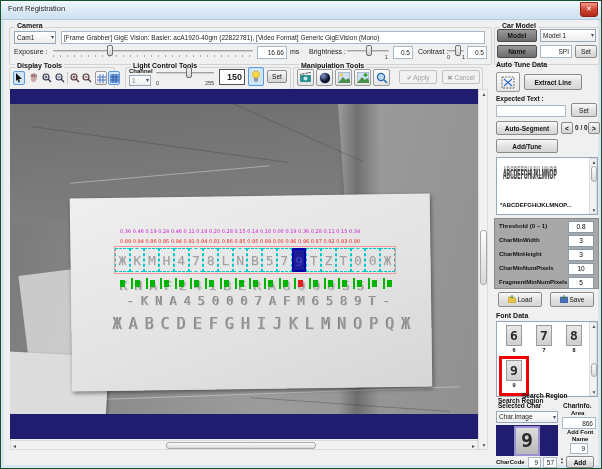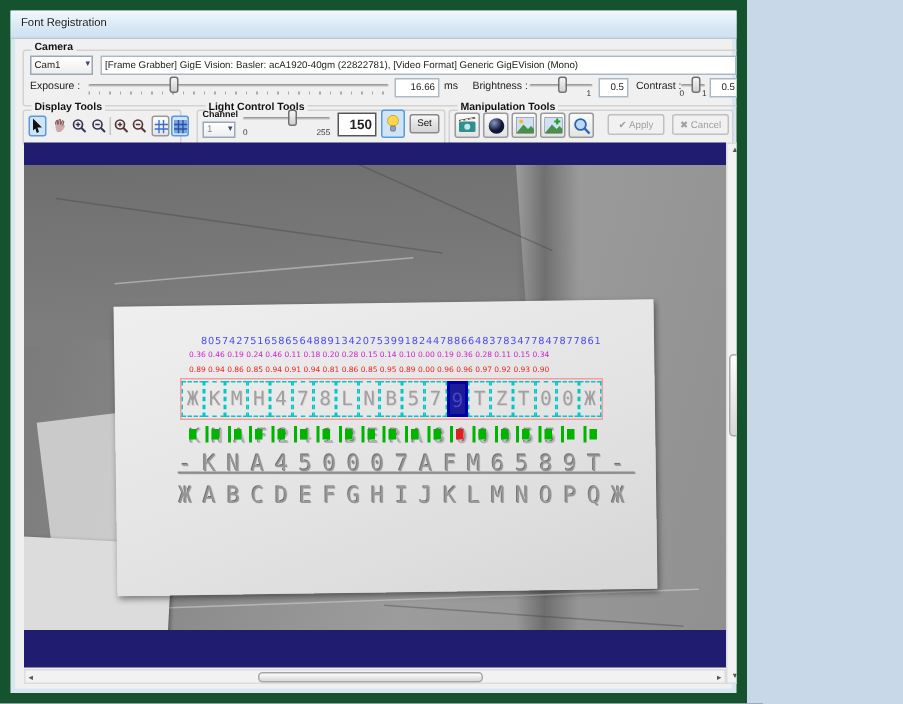--- a/index.html
+++ b/index.html
@@ -1,17 +1,17 @@
 <!DOCTYPE html>
 <html><head>
 <meta charset="utf-8">
 <style>
   html,body { margin:0; padding:0; background:#c8d8e8; font-family:"Liberation Sans",sans-serif; }
-  .win { position:relative; width:498px; height:469px; background:#f0f0f0;
-         border:7px solid #14532d; box-sizing:border-box; overflow:hidden;
+  .win { position:relative; width:602px; height:469px; background:#f0f0f0;
+         border:1px solid #14532d; box-sizing:border-box; overflow:hidden;
          box-shadow:inset 0 0 0 3px #d8e6f2; }
   .abs { position:absolute; }
   .titlebar { position:absolute; left:0; top:0; width:602px; height:18px;
               background:linear-gradient(#f2f8fd,#d8e8f5 60%,#cfe0f0); border-bottom:1px solid #b6c9db; }
   .title { position:absolute; left:7px; top:3px; font-size:7.5px; color:#1a1a1a; text-shadow:0 0 2px #fff; }
   .closebtn { position:absolute; right:5px; top:1px; width:16px; height:13px;
               background:linear-gradient(#ef9c8d,#cf4533 50%,#b02a1a); border:1px solid #8e1f12;
               border-radius:0 0 3px 3px; color:#fff; font-size:7px; text-align:center; line-height:12px; }
   .group { position:absolute; border:1px solid #d2d2d2; border-radius:2px; }
   .grouplbl { position:absolute; top:-6px; left:5px; background:#f0f0f0; padding:0 2px;
@@ -395,21 +395,20 @@
       <div class="scratchd" style="left:20px;top:40px;width:260px;transform:rotate(8deg);"></div>
       <div class="scratch" style="left:60px;top:70px;width:200px;transform:rotate(-5deg);"></div>
       <div class="scratchd" style="left:180px;top:20px;width:180px;transform:rotate(24deg);"></div>
       <div class="scratch" style="left:10px;top:290px;width:440px;transform:rotate(-2deg);"></div>
       <div class="scratchd" style="left:240px;top:300px;width:200px;transform:rotate(4deg);"></div>
       <div class="brightL"></div>
       <div class="brightBL"></div>
       <div class="plate"></div>
     </div>
 
-    <div class="scoreline" style="left:118px;top:128px;font-size:6.5px;letter-spacing:.55px;color:#4a4af0;">805742751658656488913420753991824478866483783477847877861</div>
     <div class="scoreline" style="left:110px;top:139px;font-size:5px;color:#cc22cc;">0.36 0.46 0.19 0.24 0.46 0.11 0.18 0.20 0.28 0.15 0.14 0.10 0.00 0.19 0.36 0.28 0.11 0.15 0.34</div>
     <div class="scoreline" style="left:110px;top:149px;font-size:5px;color:#ee2222;">0.89 0.94 0.86 0.85 0.94 0.91 0.94 0.81 0.86 0.85 0.95 0.89 0.00 0.96 0.96 0.97 0.92 0.93 0.90</div>
 
     <div class="segrow">
         <span class="segcell">Ж</span>
         <span class="segcell">K</span>
         <span class="segcell">M</span>
         <span class="segcell">H</span>
         <span class="segcell">4</span>
         <span class="segcell">7</span>
@@ -499,21 +498,21 @@
         </span>
         <span class="tick">
           <span class="bar"></span>
           <span class="blk"></span>
         </span>
         <span class="tick">
           <span class="bar"></span>
           <span class="blk"></span>
         </span>
       </div>
-    <div class="engraved" style="left:103px;top:205px;font-size:15px;letter-spacing:7px;text-decoration:underline;">-KNA450007AFM6589T-</div>
+    <div class="engraved" style="left:117px;top:205px;font-size:12px;letter-spacing:7px;">-KNA450007AFM6589T-</div>
     <div class="engraved" style="left:103px;top:226px;font-size:15px;letter-spacing:7px;">ЖABCDEFGHIJKLMNOPQЖ</div>
   </div>
 
   <div class="scrolltrack" style="left:477px;top:88px;width:10px;height:361px;">
     <div class="scrollarr" style="top:1px;width:10px;">▲</div>
     <div class="scrollthumb" style="left:1px;top:140px;width:7px;height:55px;"></div>
     <div class="scrollarr" style="bottom:1px;width:10px;">▼</div>
   </div>
   <div class="scrolltrack" style="left:9px;top:439px;width:468px;height:10px;">
     <div class="scrollarr" style="left:1px;top:2px;">◄</div>

